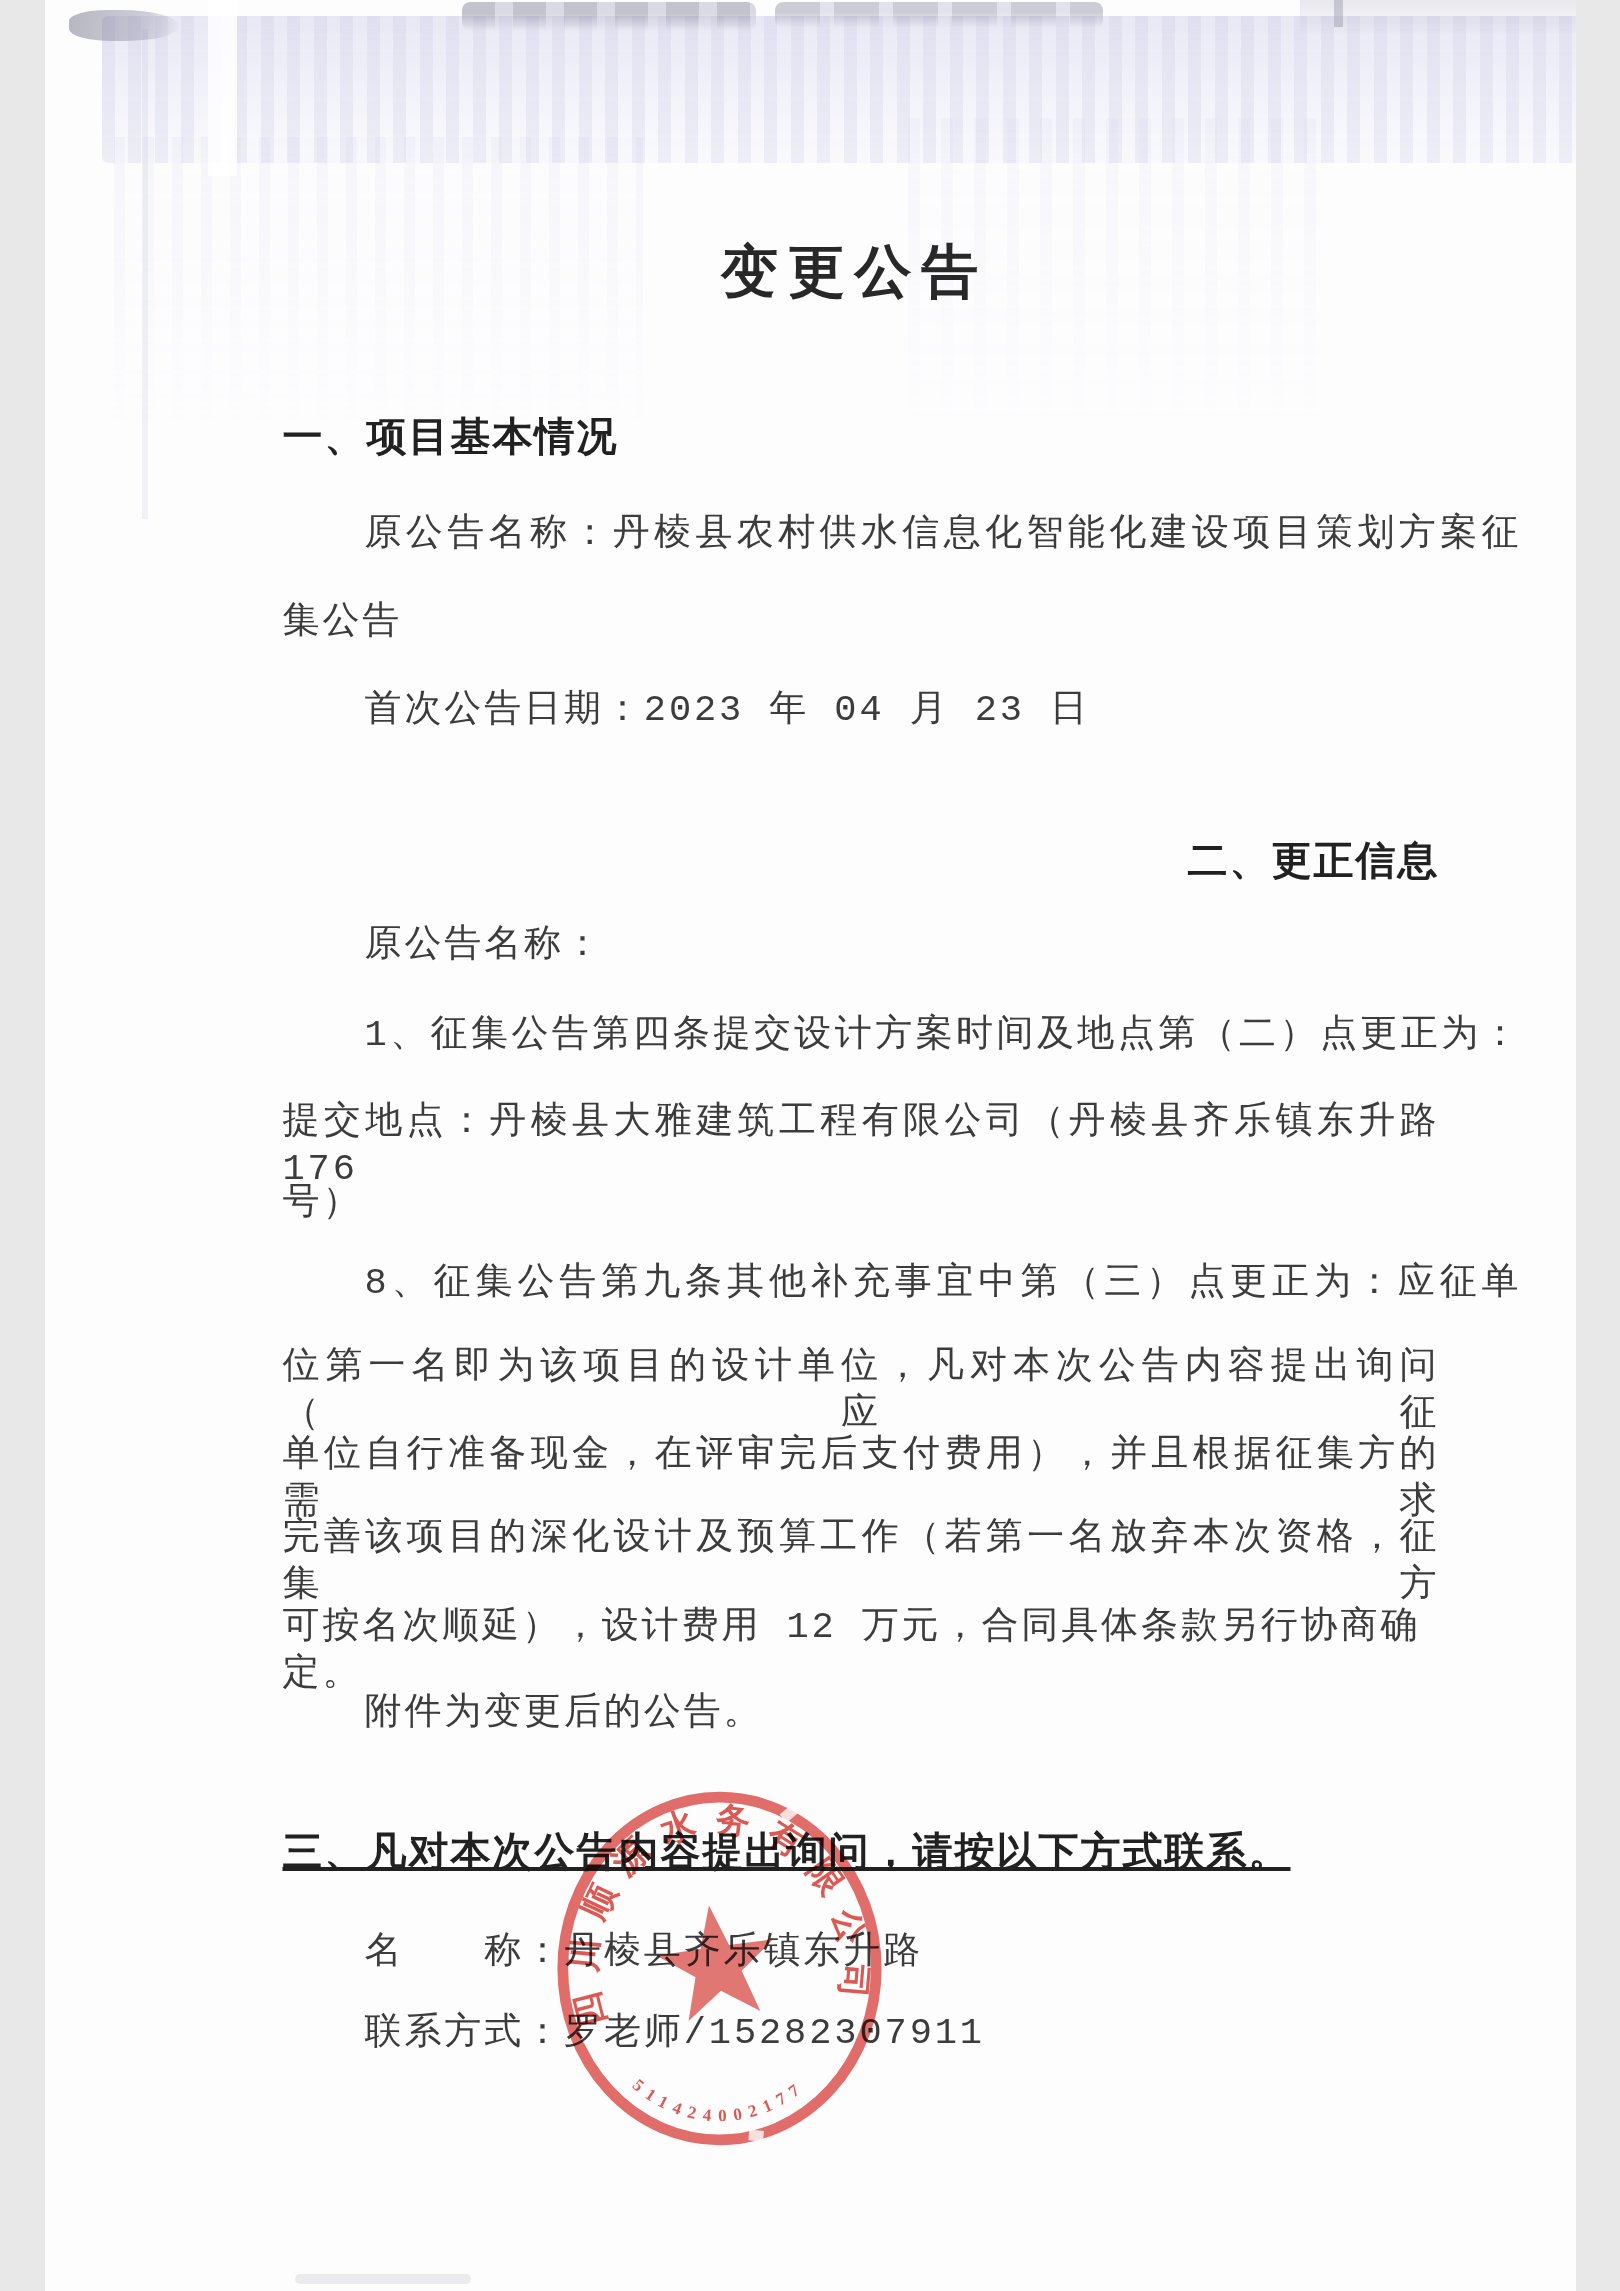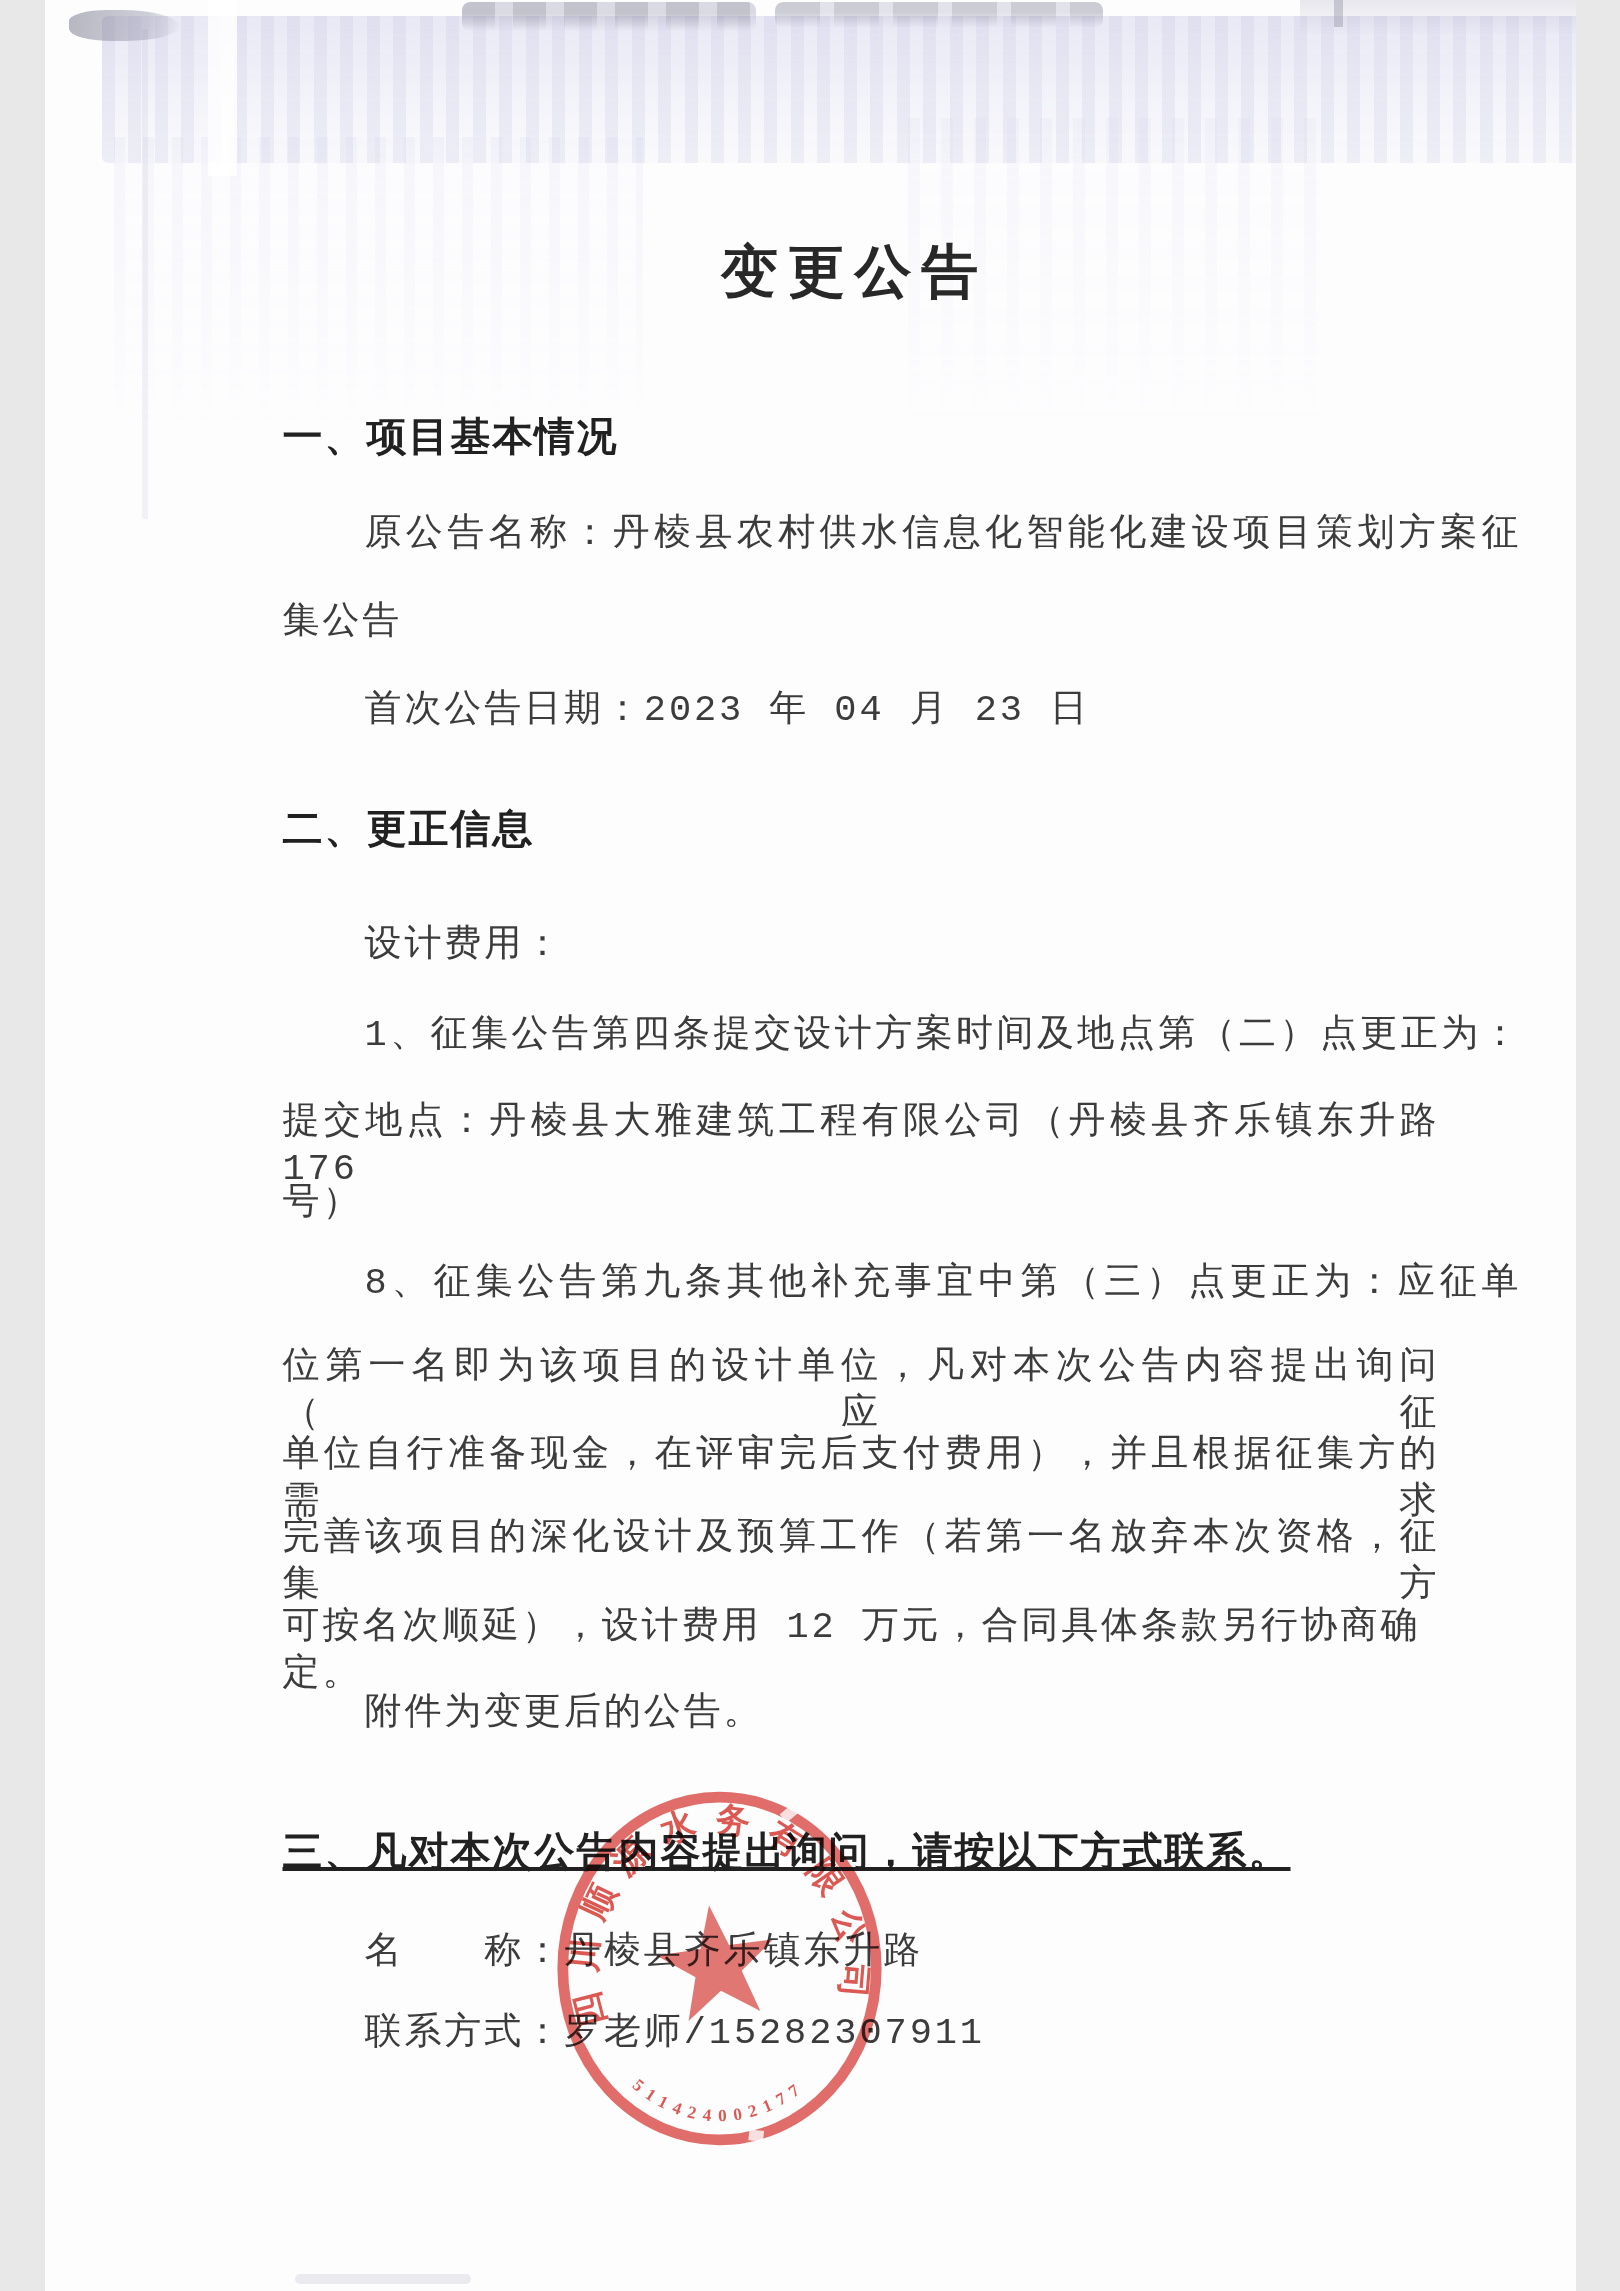--- a/index.html
+++ b/index.html
@@ -98,22 +98,22 @@
   <div class="artifact smudge-e"></div>
   <div class="artifact smudge-f"></div>
   <div class="artifact art-vline"></div>
 
   <div>
       <div class="doc-line t-title" style="top: 239px;">变更公告</div>
       <div class="doc-line t-heading" style="top: 392px;">一、项目基本情况</div>
       <div class="doc-line t-body indent fill" style="top: 511px;">原公告名称：丹棱县农村供水信息化智能化建设项目策划方案征</div>
       <div class="doc-line t-body" style="top: 599px;">集公告</div>
       <div class="doc-line t-body indent" style="top: 687px;">首次公告日期：2023 年 04 月 23 日</div>
-      <div class="doc-line t-heading" style="top: 784px;">二、更正信息</div>
-      <div class="doc-line t-body indent" style="top: 922px;">设计费用：</div>
+      <div class="doc-line t-heading" style="top: 816px; text-align: right;">二、更正信息</div>
+      <div class="doc-line t-body indent" style="top: 922px;">原公告名称：</div>
       <div class="doc-line t-body indent fill" style="top: 1012px;">1、征集公告第四条提交设计方案时间及地点第（二）点更正为：</div>
       <div class="doc-line t-body fill" style="top: 1099px;">提交地点：丹棱县大雅建筑工程有限公司（丹棱县齐乐镇东升路 176</div>
       <div class="doc-line t-body" style="top: 1180px;">号）</div>
       <div class="doc-line t-body indent fill" style="top: 1260px;">8、征集公告第九条其他补充事宜中第（三）点更正为：应征单</div>
       <div class="doc-line t-body fill" style="top: 1344px;">位第一名即为该项目的设计单位，凡对本次公告内容提出询问（应征</div>
       <div class="doc-line t-body fill" style="top: 1432px;">单位自行准备现金，在评审完后支付费用），并且根据征集方的需求</div>
       <div class="doc-line t-body fill" style="top: 1515px;">完善该项目的深化设计及预算工作（若第一名放弃本次资格，征集方</div>
       <div class="doc-line t-body" style="top: 1604px;">可按名次顺延），设计费用 12 万元，合同具体条款另行协商确定。</div>
       <div class="doc-line t-body indent" style="top: 1690px;">附件为变更后的公告。</div>
       <div class="doc-line t-heading" style="top: 1807px; text-decoration: underline;">三、凡对本次公告内容提出询问，请按以下方式联系。</div>

